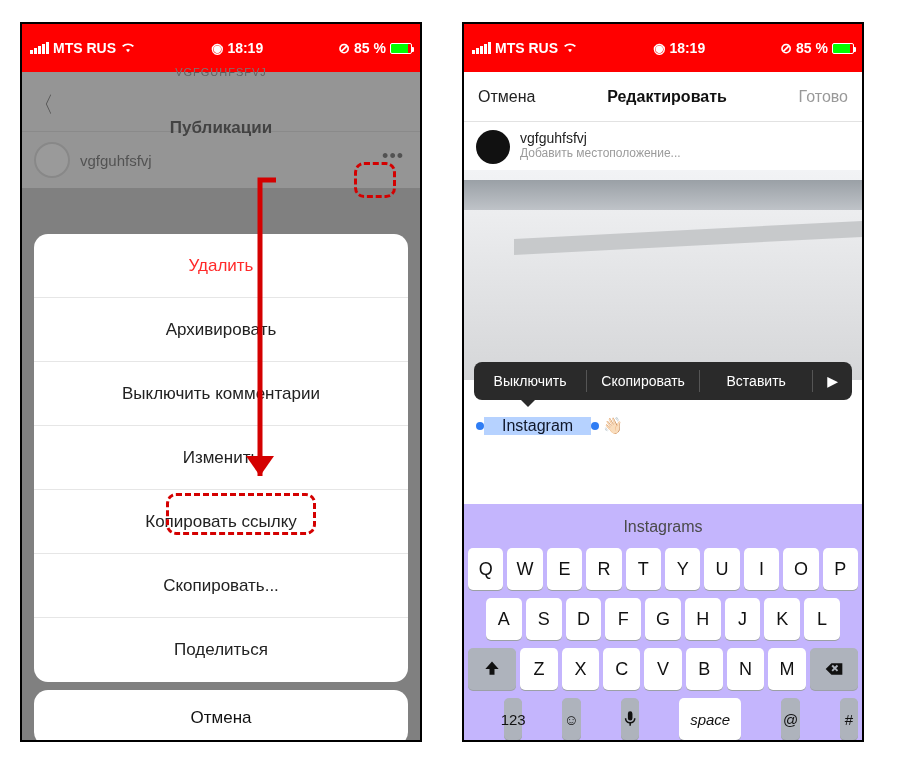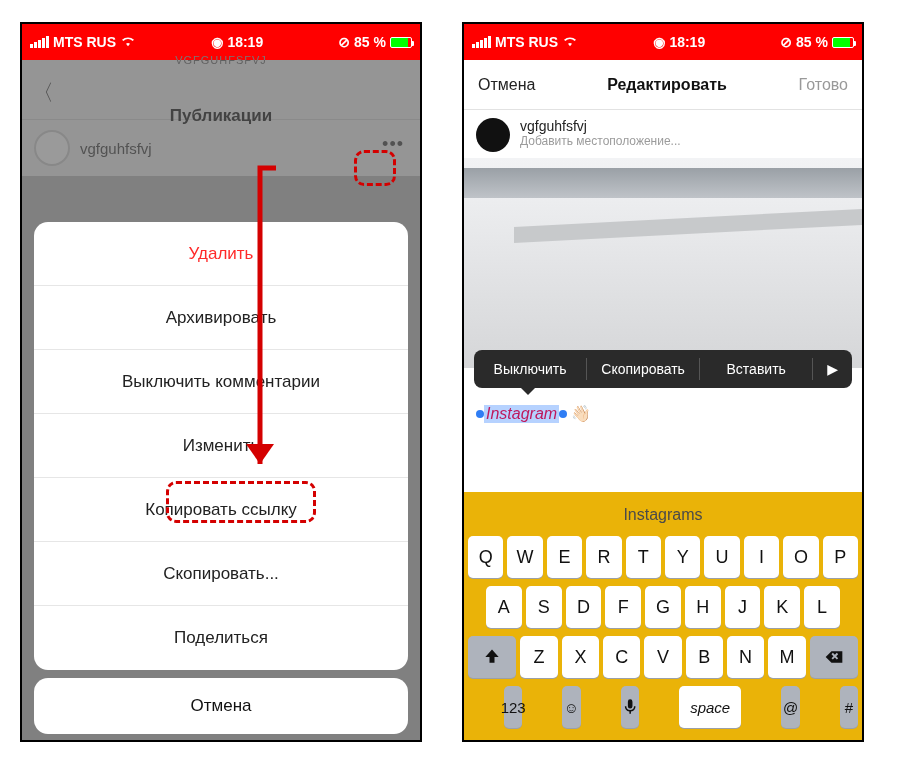--- a/index.html
+++ b/index.html
@@ -16,21 +16,21 @@
     width: 402px;
     border: 2px solid #000;
     background: #000;
     overflow: hidden;
   }
   .phone.left {  left: 20px;  top: 22px; height: 720px; }
   .phone.right { left: 462px; top: 22px; height: 720px; }
 
   
   .statusbar {
-    height: 36px;
+    height: 48px;
     background: #ff0000;
     color: #fff;
     display: flex;
     align-items: center;
     justify-content: space-between;
     font-size: 14px;
     font-weight: 600;
     padding: 0 8px;
   }
   .statusbar .sb-left,
@@ -213,31 +213,30 @@
     padding: 16px 12px 8px;
     font-size: 16px;
     display: flex; align-items: center;
   }
   .sel-handle {
     width: 8px; height: 8px; border-radius: 50%;
     background: #2f7df4; display:inline-block;
   }
   .sel-text {
     background: #b6d2ff;
-    color: #be185d;
-    padding: 0 2px;
-    position: relative;
-    font-style: italic;
+    color: #0f172a;
+    padding: 0 18px;
+    position: relative;
   }
   .emoji { margin-left: 4px; }
 
   
   .kb {
     position: absolute; bottom:0; left:0; right:0;
-    background: #eab308;
+    background: #c4b5fd;
     padding: 6px 4px 8px;
   }
   .kb-suggest {
     text-align: center;
     color: #4a4a4a;
     font-size: 16px;
     padding: 8px 0 12px;
   }
   .kb-row {
     display: flex; gap: 4px; margin-bottom: 8px;

